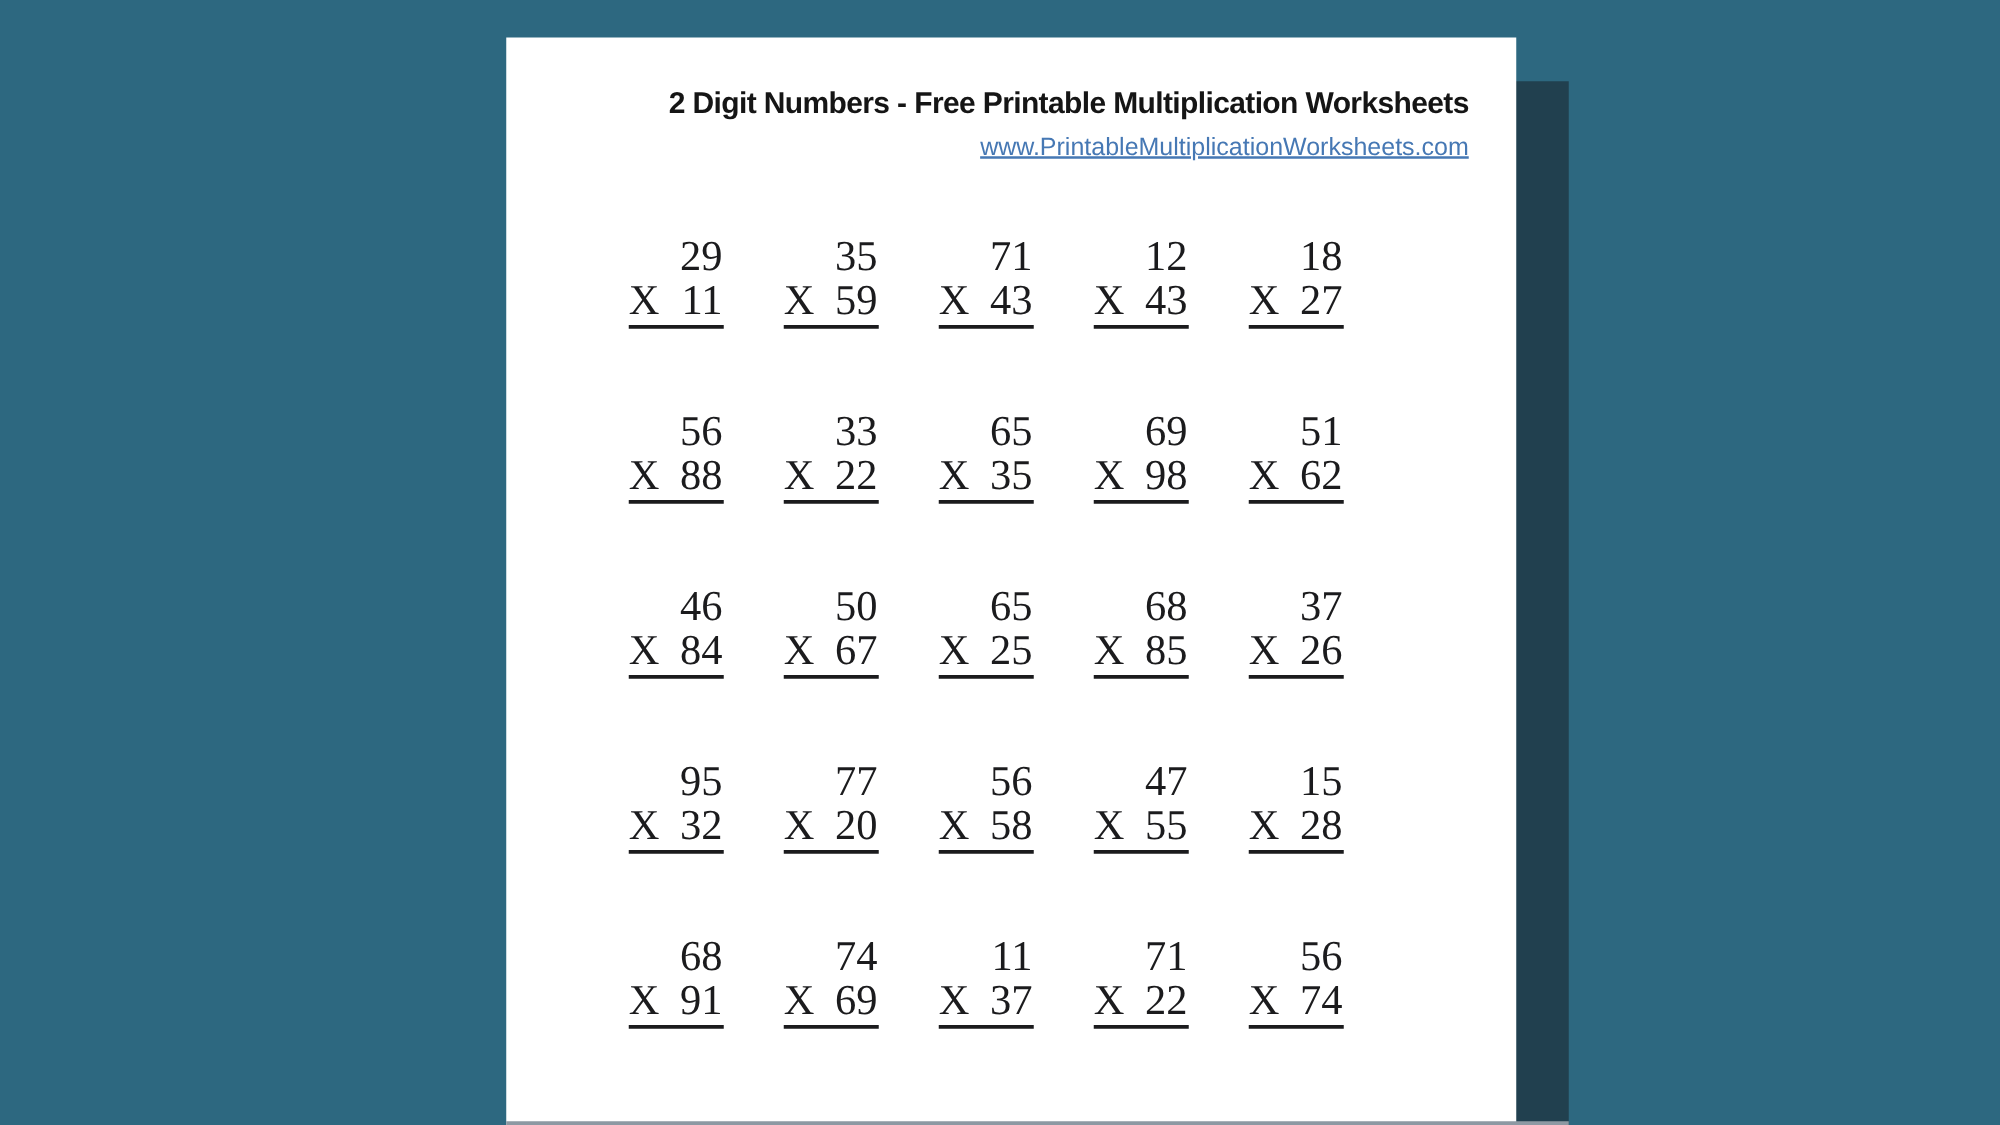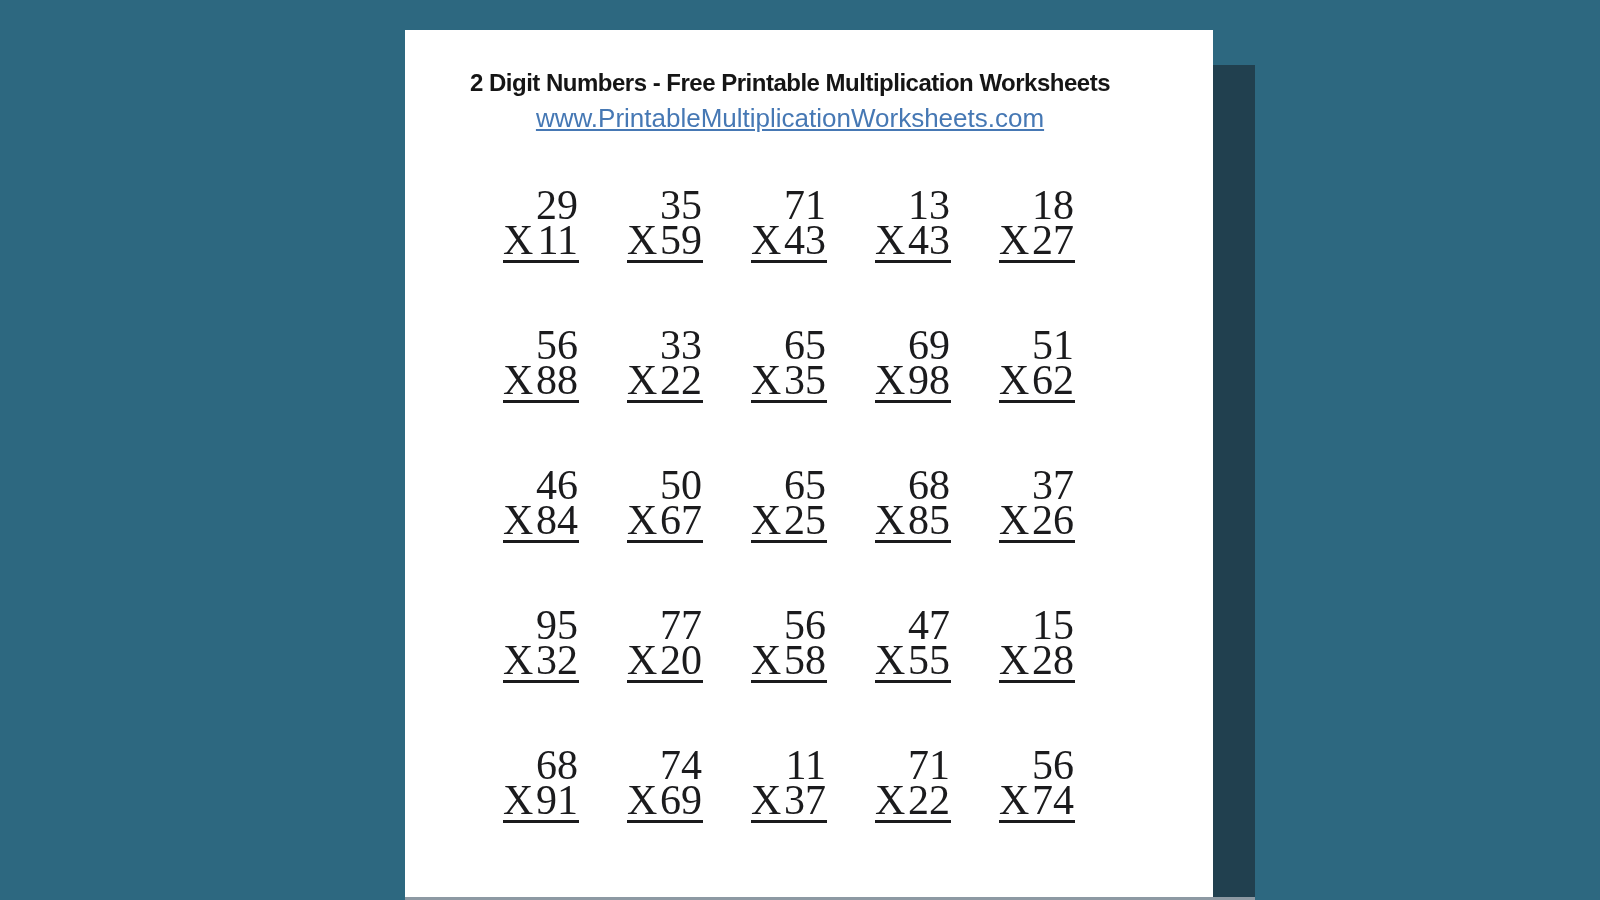--- a/index.html
+++ b/index.html
@@ -37,54 +37,54 @@
     top: 30px;
     width: 808px;
     height: 870px;
     background: var(--page-bg);
   }
 
   .header {
     width: 100%;
     padding-top: 38px;
     padding-right: 38px;
-    text-align: center;
+    text-align: right;
   }
 
   .title {
     font-size: 24px;
     font-weight: bold;
     letter-spacing: -0.5px;
     line-height: 30px;
     color: var(--title);
   }
 
   .site-link {
     display: inline-block;
     margin-top: 6px;
-    font-size: 26px;
+    font-size: 20px;
     line-height: 28px;
     color: var(--link);
     text-decoration: underline;
     cursor: pointer;
   }
 
   .grid {
     position: absolute;
     left: 98px;
     top: 158px;
     display: grid;
     grid-template-columns: repeat(5, 76px);
     column-gap: 48px;
     row-gap: 65px;
   }
 
   .problem {
     font-family: "Liberation Serif", "DejaVu Serif", serif;
-    font-size: 42px;
+    font-size: 34px;
     line-height: 35px;
     color: var(--num);
     border-bottom: 3px solid var(--num);
     padding-bottom: 2px;
     width: 76px;
   }
 
   .num-top {
     text-align: right;
     padding-right: 1px;
@@ -135,21 +135,21 @@
     </div>
   </div>
         <div class="problem">
     <div class="num-top">71</div>
     <div class="num-row">
       <span class="op">X</span>
       <span class="num-bottom">43</span>
     </div>
   </div>
         <div class="problem">
-    <div class="num-top">13</div>
+    <div class="num-top">12</div>
     <div class="num-row">
       <span class="op">X</span>
       <span class="num-bottom">43</span>
     </div>
   </div>
         <div class="problem">
     <div class="num-top">18</div>
     <div class="num-row">
       <span class="op">X</span>
       <span class="num-bottom">27</span>

